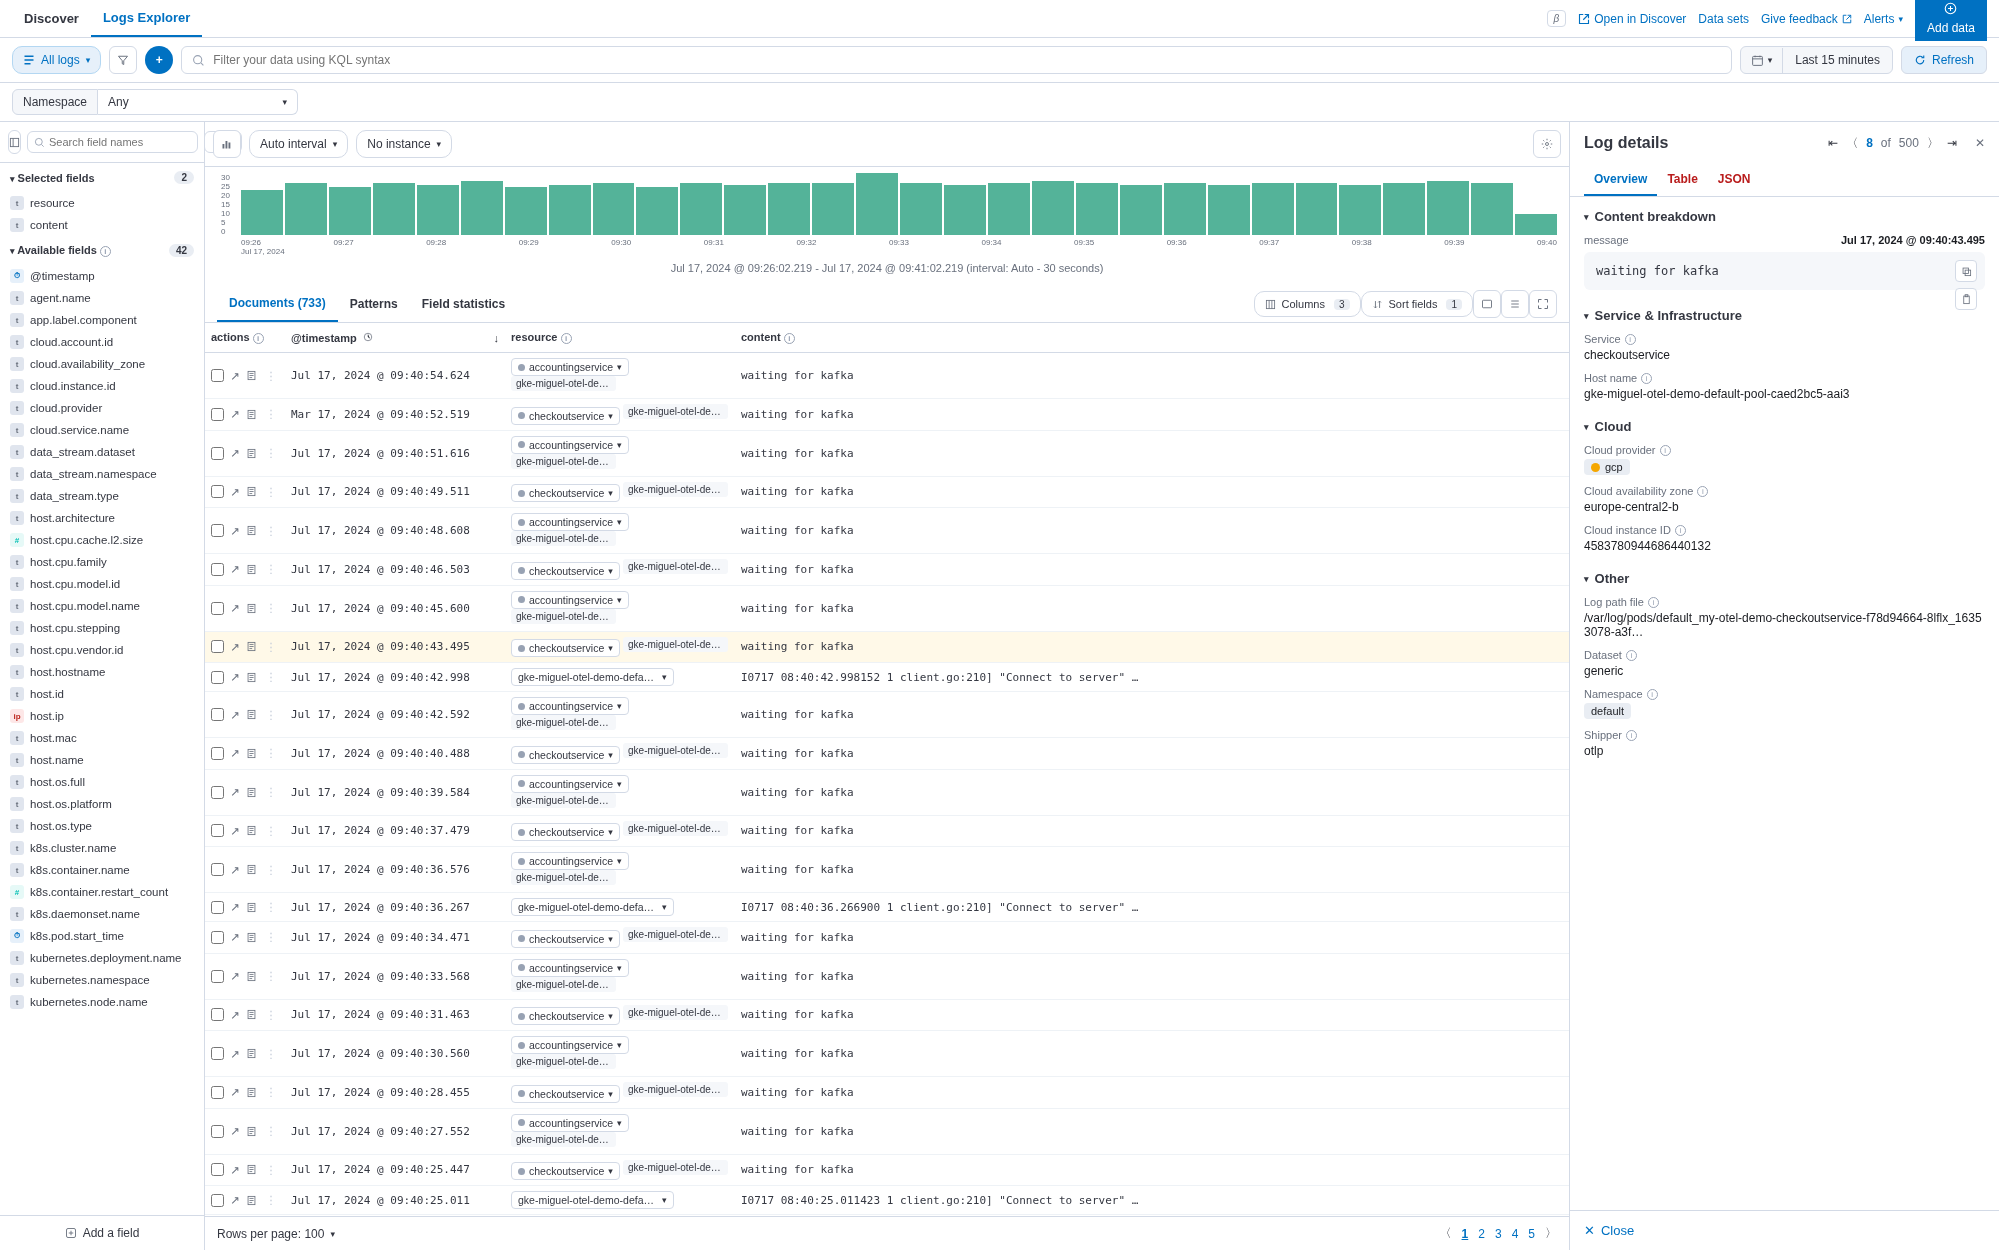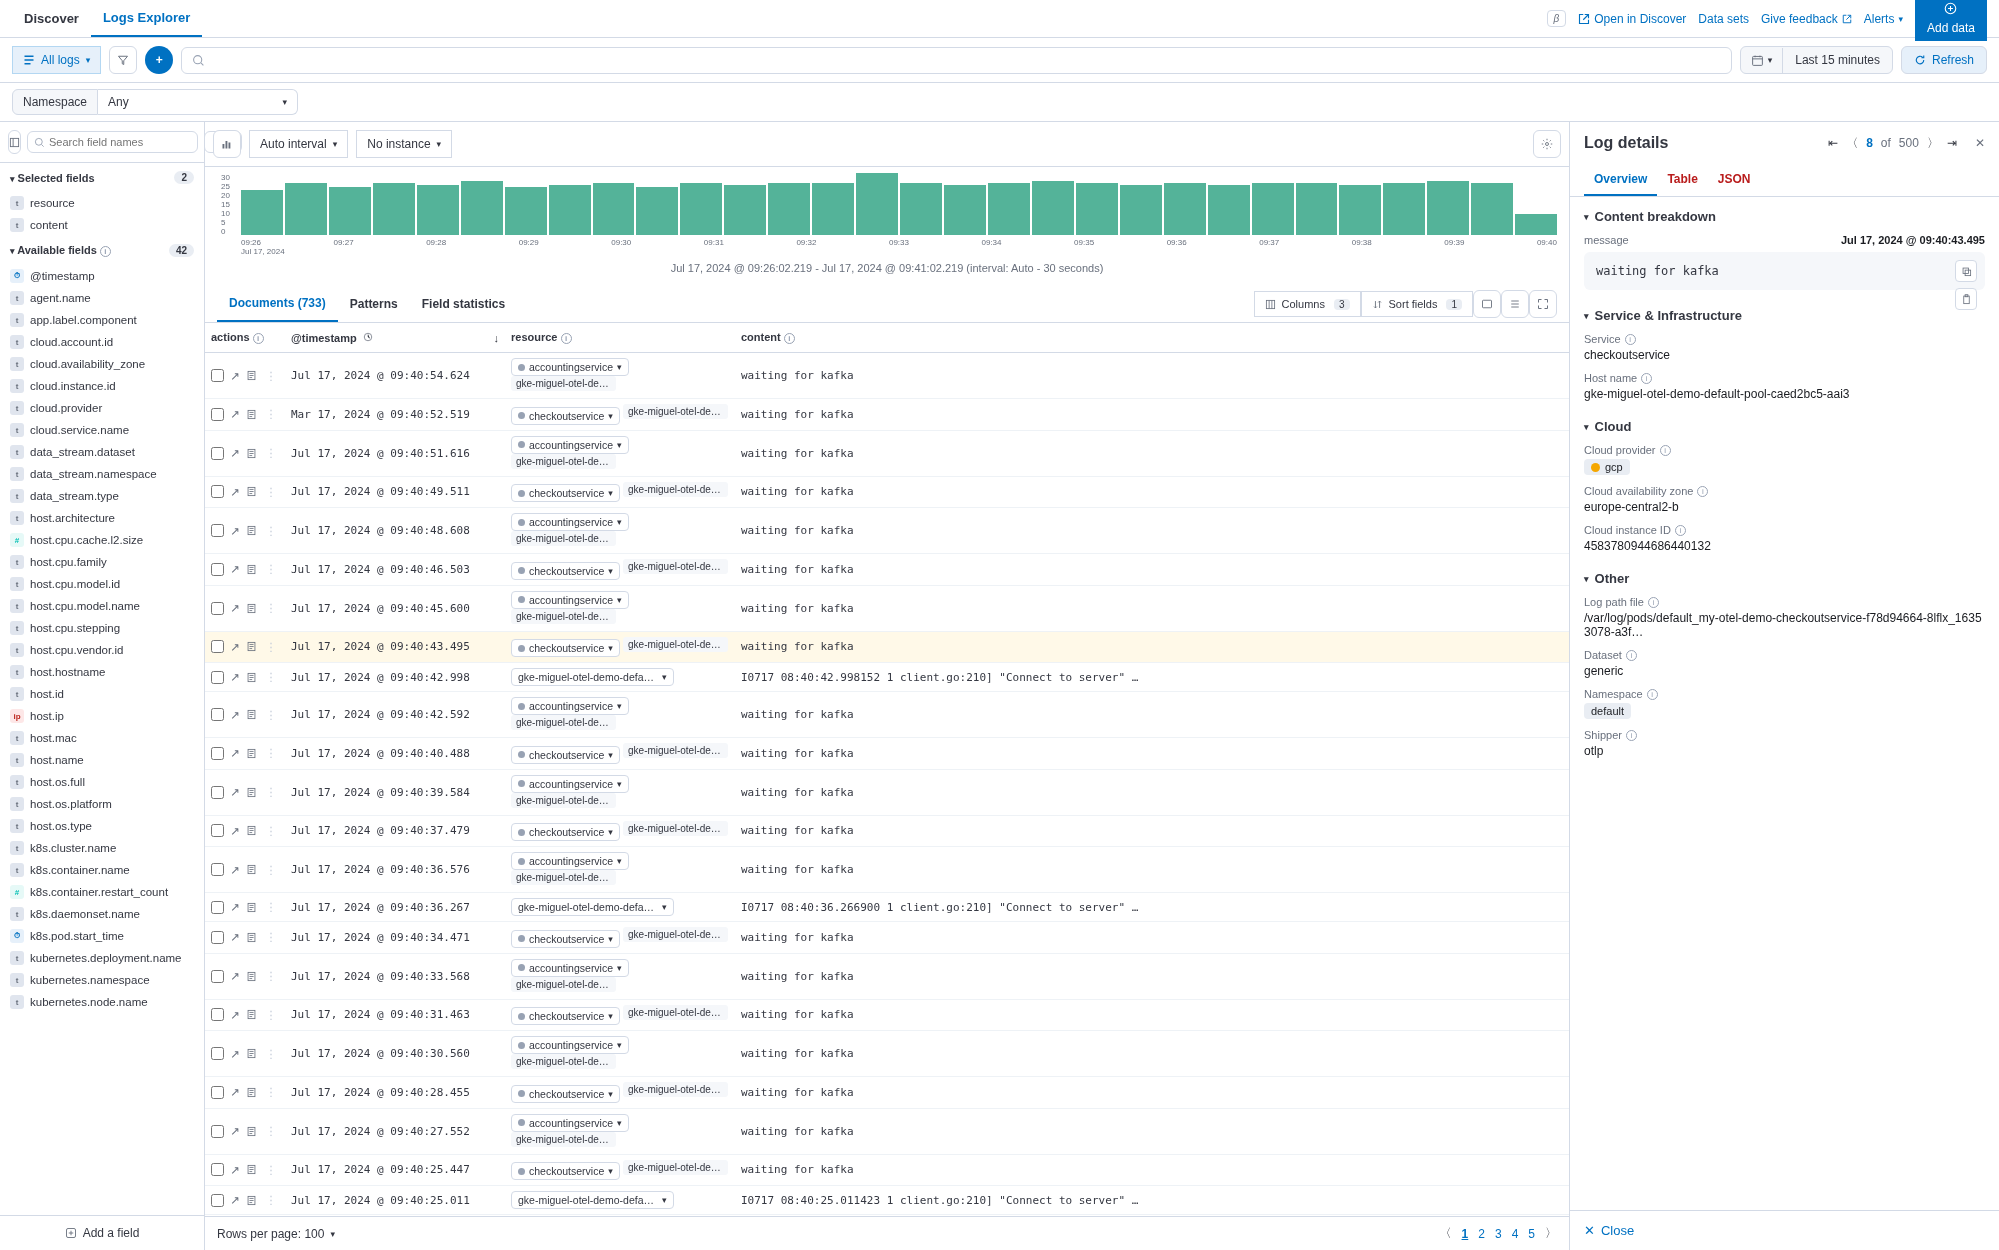--- a/index.html
+++ b/index.html
@@ -11,21 +11,21 @@
 .top-tabs .tab { padding: 10px 12px; cursor: pointer; font-size: 13px; font-weight: 600; color: #343741; }
 .top-tabs .tab.active { color: #0071c2; border-bottom: 2px solid #0071c2; }
 .top-tabs .spacer { flex: 1; }
 .top-right { display: flex; align-items: center; gap: 12px; }
 .top-right .item { display: flex; align-items: center; gap: 4px; color: #0071c2; cursor: pointer; font-size: 12px; }
 .btn-primary { background: #0071c2; color: #fff; border-radius: 0; padding: 6px 12px; display: flex; align-items: center; gap: 6px; cursor: pointer; font-weight: 500; flex-direction: column; }
 .beta-badge { border: 1px solid #d3dae6; border-radius: 4px; padding: 2px 6px; font-size: 10px; color: #69707d; font-style: italic; }
 
 
 .toolbar { display: flex; align-items: center; gap: 8px; padding: 8px 12px; border-bottom: 1px solid #d3dae6; }
-.btn-pill { display: flex; align-items: center; gap: 6px; border: 1px solid #d3dae6; border-radius: 0; padding: 6px 10px; background: #fff; cursor: pointer; font-size: 12px; }
+.btn-pill { display: flex; align-items: center; gap: 6px; border: 1px solid #d3dae6; border-radius: 10px; padding: 6px 10px; background: #fff; cursor: pointer; font-size: 12px; }
 .btn-pill.blue { background: #e6f0fa; color: #0071c2; border-color: #b3d7f2; }
 .btn-circle { width: 28px; height: 28px; border-radius: 50%; background: #0071c2; color: #fff; display: flex; align-items: center; justify-content: center; cursor: pointer; font-weight: bold; }
 .btn-icon-sq { width: 28px; height: 28px; border: 1px solid #d3dae6; border-radius: 6px; display: flex; align-items: center; justify-content: center; cursor: pointer; background: #fff; }
 .search-box { flex: 1; display: flex; align-items: center; gap: 8px; border: 1px solid #d3dae6; border-radius: 6px; padding: 6px 10px; color: #98a2b3; }
 .search-box input { border: none; outline: none; flex: 1; font-size: 12px; color: #343741; background: transparent; }
 .timepicker { display: flex; align-items: center; gap: 0; border: 1px solid #d3dae6; border-radius: 6px; overflow: hidden; background: #f5f7fa; }
 .timepicker .tp-cal { padding: 6px 10px; border-right: 1px solid #d3dae6; display: flex; align-items: center; gap: 4px; }
 .timepicker .tp-text { padding: 6px 12px; }
 .btn-refresh { background: #e6f0fa; color: #0071c2; border: 1px solid #d3dae6; border-radius: 6px; padding: 6px 12px; display: flex; align-items: center; gap: 6px; cursor: pointer; }
 
@@ -181,20 +181,21 @@
         </svg>
     </div>
     <div class="btn-circle">+</div>
     <div class="search-box">
       <span>
         <svg width="13" height="13" viewBox="0 0 16 16">
             <circle cx="7" cy="7" r="5" fill="none" stroke="#98a2b3" stroke-width="1.3"></circle>
             <path stroke="#98a2b3" stroke-width="1.3" d="M11 11l3 3"></path>
           </svg>
       </span>
+      <input type="text" placeholder="Filter your data using KQL syntax" style="">
     </div>
     <div class="timepicker">
       <div class="tp-cal">
         <svg width="13" height="13" viewBox="0 0 16 16">
             <rect x="2" y="3" width="12" height="11" rx="1" fill="none" stroke="#69707d" stroke-width="1.2"></rect>
             <path stroke="#69707d" stroke-width="1.2" d="M2 6h12M5 2v2M11 2v2"></path>
           </svg>
         <span class="chev">▾</span>
       </div>
       <div class="tp-text">Last 15 minutes</div>

